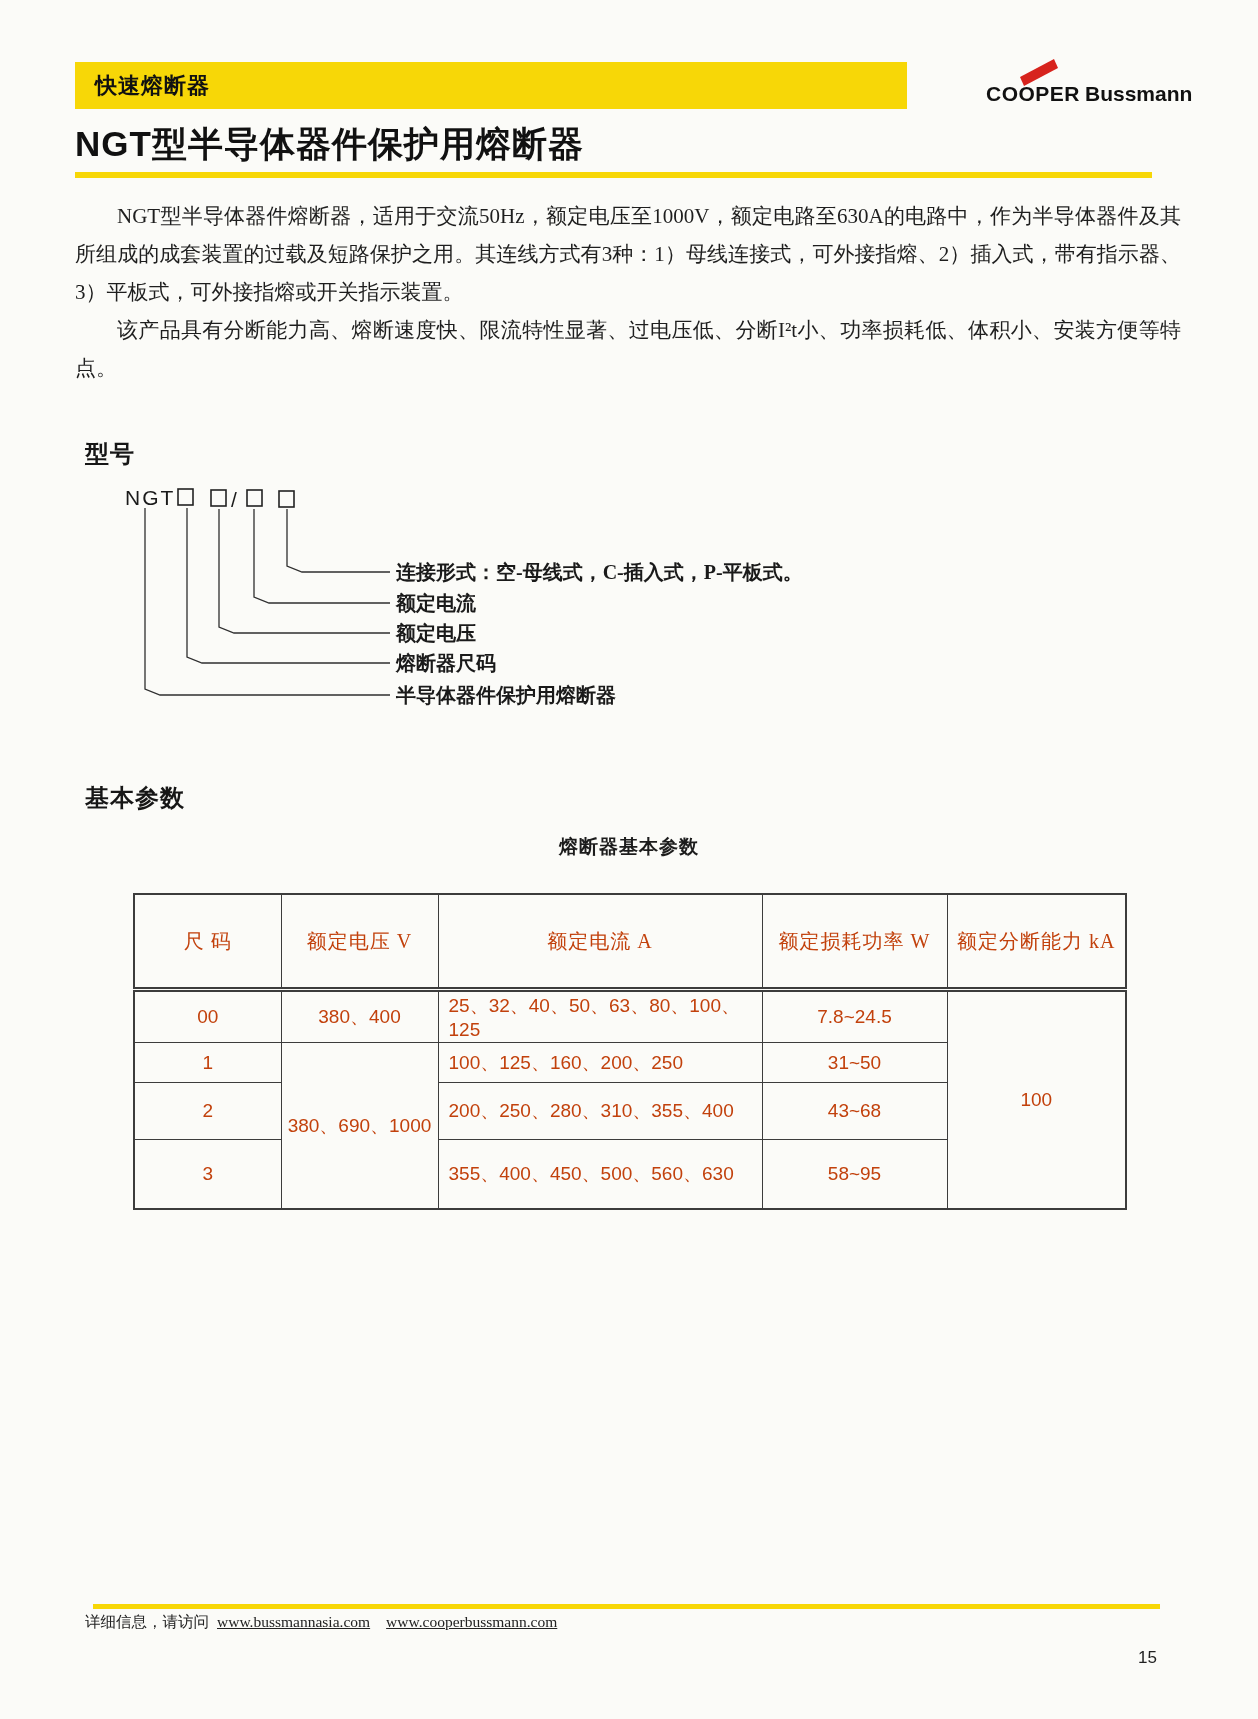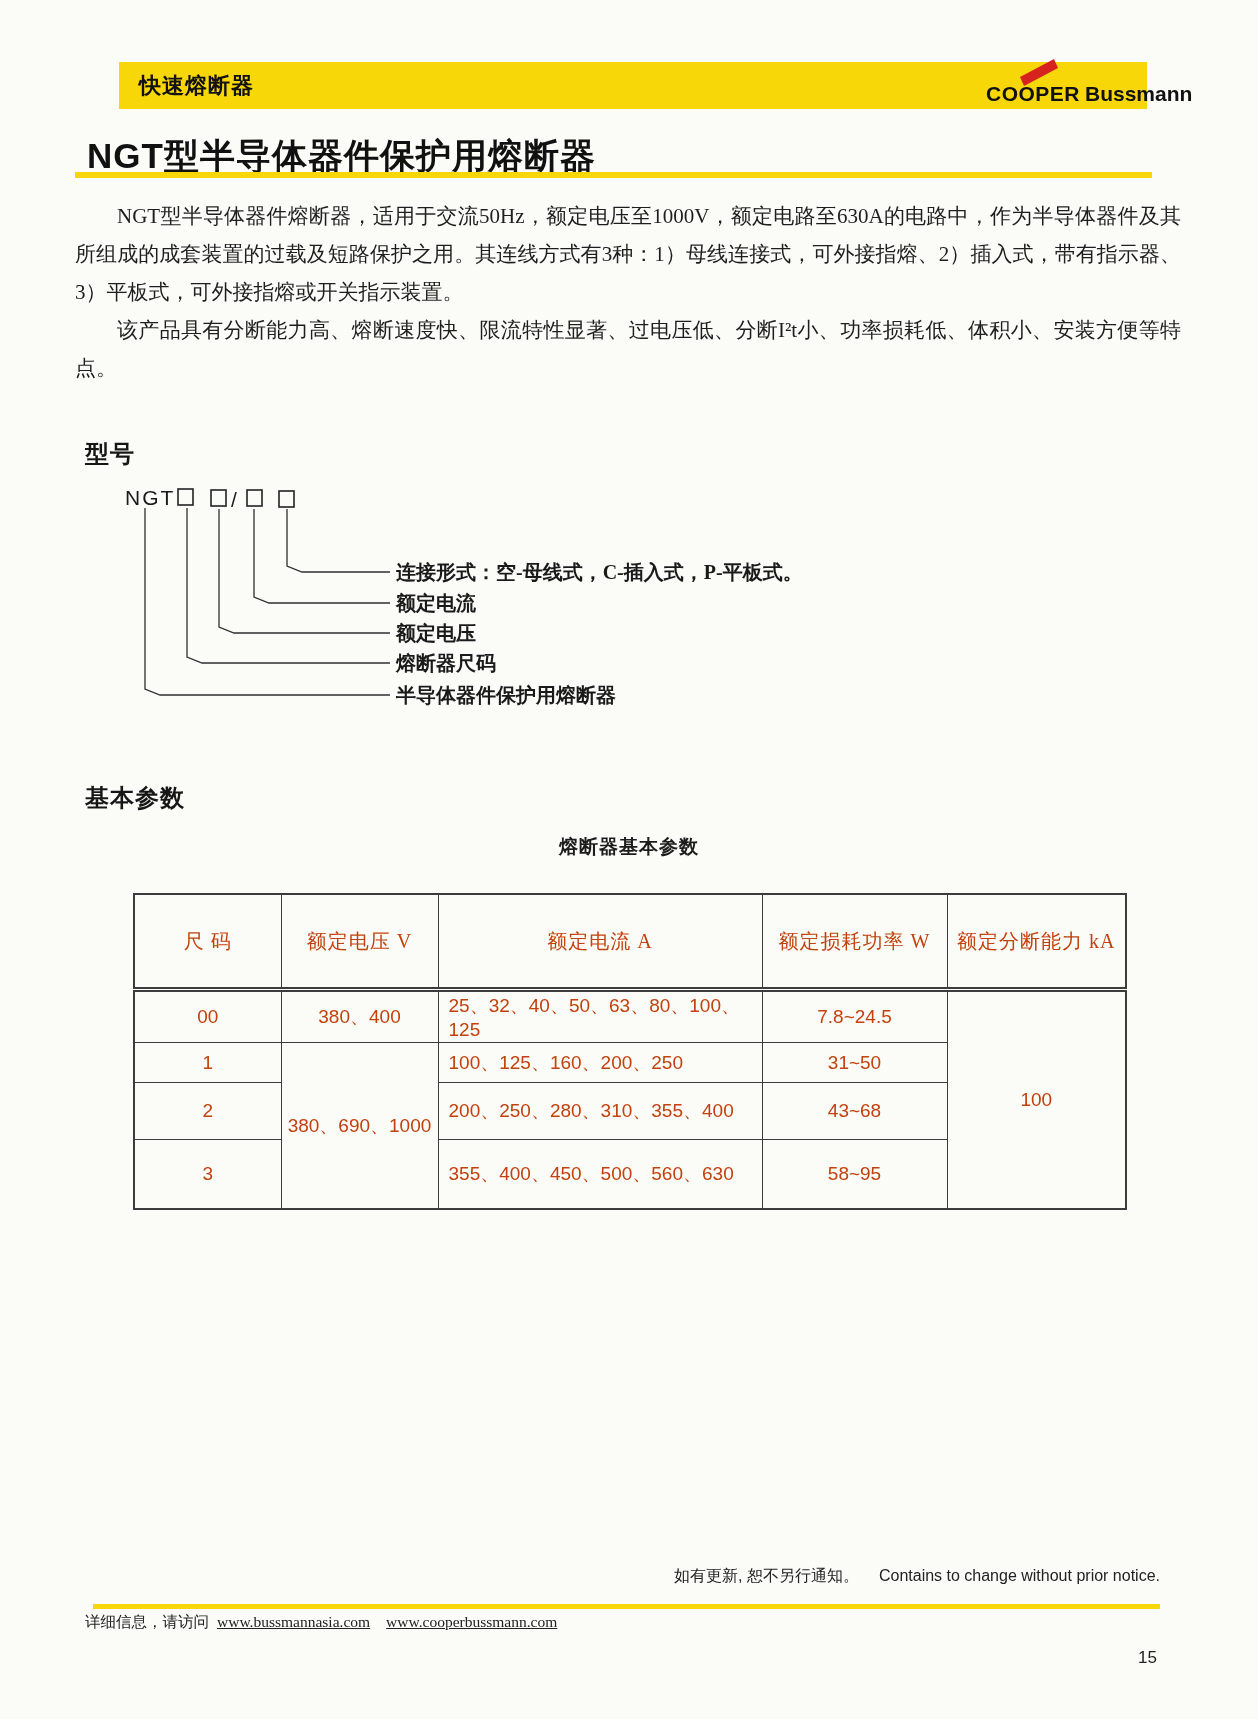--- a/index.html
+++ b/index.html
@@ -7,37 +7,36 @@
     position:relative;
     width:1258px;height:1719px;
     margin:0 auto;
     background:#fbfbf8;
     font-family:"Liberation Sans",sans-serif;
     color:#1c1c1c;
     overflow:hidden;
   }
   
   .banner{
-    position:absolute;left:75px;top:62px;width:1028px;height:47px;
+    position:absolute;left:75px;top:62px;width:832px;height:47px;
     background:#f7d707;
-    margin-left:44px;
   }
   .banner-label{
     display:block;padding-left:20px;line-height:47px;
     font-size:22px;font-weight:bold;color:#111;
     font-family:"Liberation Sans",sans-serif;letter-spacing:1px;
   }
   .logo{position:absolute;left:984px;top:56px;width:180px;height:52px;}
   .logo-flag{position:absolute;left:34px;top:2px;width:42px;height:28px;}
   .logo-text{position:absolute;left:2px;top:26px;white-space:nowrap;}
   .logo-cooper{font-size:21px;font-weight:800;letter-spacing:0.5px;color:#111;}
   .logo-bussmann{font-size:21px;font-weight:700;margin-left:5px;color:#111;}
   
   .page-title{
-    position:absolute;left:75px;top:121px;margin:12px;
+    position:absolute;left:75px;top:121px;margin:0;
     font-size:35px;font-weight:bold;letter-spacing:1px;color:#111;
     font-family:"Liberation Sans",sans-serif;
   }
   .title-rule{position:absolute;left:75px;top:172px;width:1077px;height:6px;background:#f7d707;}
   
   .intro{
     position:absolute;left:75px;top:197px;width:1106px;
     font-family:"Liberation Serif","DejaVu Serif",serif;
     font-size:21px;line-height:38px;color:#1e1e1e;
     text-align:justify;
@@ -197,23 +196,20 @@
       </tr>
       <tr class="r3">
         <td>3</td>
         <td class="l">355、400、450、500、560、630</td>
         <td>58~95</td>
       </tr>
     </tbody>
   </table>
 
 
-  <div class="update-notice">
-    <span>如有更新, 恕不另行通知。</span><span class="en">Contains to change without prior notice.</span>
-  </div>
 
   <div class="bottom-rule"></div>
 
   <div class="footer-links">
     <div class="links-line cn">
       <span>详细信息，请访问</span><a class="url">www.bussmannasia.com</a><a class="url">www.cooperbussmann.com</a>
     </div>
   </div>
 
   <div class="pageno">15</div>

